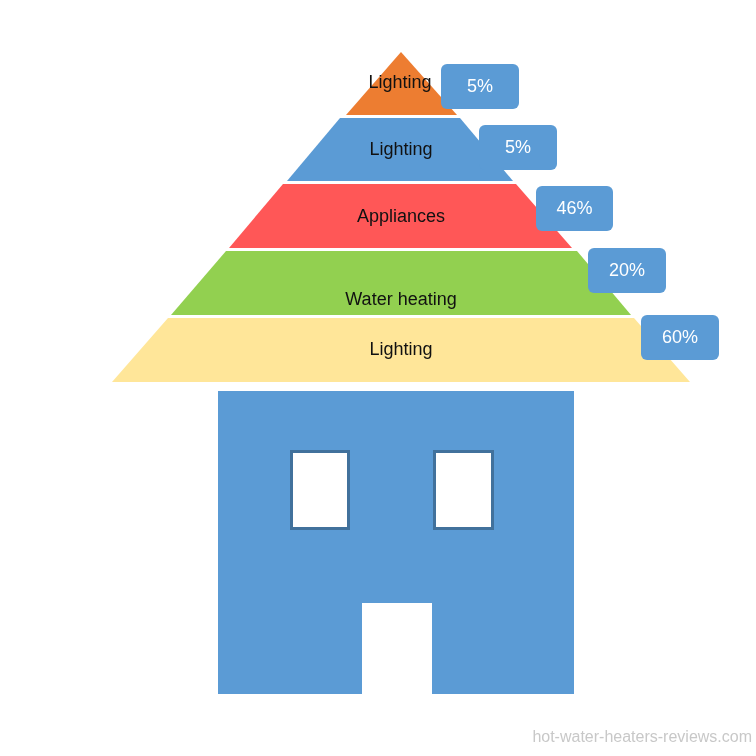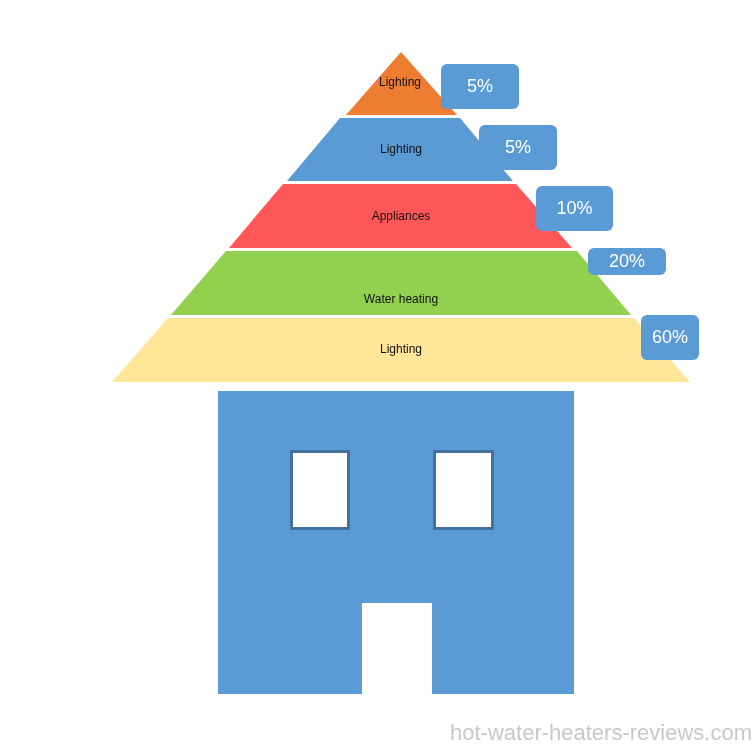--- a/index.html
+++ b/index.html
@@ -1,24 +1,24 @@
 <!DOCTYPE html>
 <html><head>
 <meta charset="utf-8">
 <style>
   html, body { margin: 0; padding: 0; background: #ffffff; }
   body { width: 756px; height: 756px; position: relative; overflow: hidden;
          font-family: "Liberation Sans", "DejaVu Sans", sans-serif; }
   #scene { position: absolute; left: 0; top: 0; width: 756px; height: 756px; }
-  .layer-label { position: absolute; color: #111111; font-size: 12px; text-align: center;
+  .layer-label { position: absolute; color: #111111; font-size: 18px; text-align: center;
                  transform: translateX(-50%); white-space: nowrap; line-height: 20px; }
   .pct-badge { position: absolute; background: #5B9BD5; color: #ffffff; border-radius: 6px;
                font-size: 18px; display: flex; align-items: center; justify-content: center;
                box-sizing: border-box; }
-  .watermark { position: absolute; right: 4px; bottom: 10px; color: #C8C8C8; font-size: 22px; }
+  .watermark { position: absolute; right: 4px; bottom: 10px; color: #C8C8C8; font-size: 16px; }
 </style>
 </head>
 <body>
 
 <svg id="scene" viewBox="0 0 756 756" xmlns="http://www.w3.org/2000/svg">
 
   <polygon points="401,52 457,115 346,115" fill="#ED7D31"></polygon>
   <polygon points="340,118 460,118 513,181 287,181" fill="#5B9BD5"></polygon>
   <polygon points="283,184 516,184 572,248 229,248" fill="#FF5757"></polygon>
   <polygon points="226,251 577,251 631,315 171,315" fill="#92D050"></polygon>
@@ -31,17 +31,17 @@
 </svg>
 
 <div class="layer-label" style="left:400px; top:72px;">Lighting</div>
 <div class="layer-label" style="left:401px; top:139px;">Lighting</div>
 <div class="layer-label" style="left:401px; top:206px;">Appliances</div>
 <div class="layer-label" style="left:401px; top:273px;margin-top:16px;">Water heating</div>
 <div class="layer-label" style="left:401px; top:339px;">Lighting</div>
 
 <div class="pct-badge" style="left:441px; top:64px; width:78px; height:45px;">5%</div>
 <div class="pct-badge" style="left:479px; top:125px; width:78px; height:45px;">5%</div>
-<div class="pct-badge" style="left:536px; top:186px; width:77px; height:45px;">10%</div>
-<div class="pct-badge" style="left:588px; top:248px; width:78px; height:27px;">20%</div>
-<div class="pct-badge" style="left:641px; top:315px; width:58px; height:45px;">60%</div>
+<div class="pct-badge" style="left:536px; top:186px; width:77px; height:45px;">46%</div>
+<div class="pct-badge" style="left:588px; top:248px; width:78px; height:45px;">20%</div>
+<div class="pct-badge" style="left:641px; top:315px; width:78px; height:45px;">60%</div>
 
 <div class="watermark">hot-water-heaters-reviews.com</div>
 
 </body></html>

